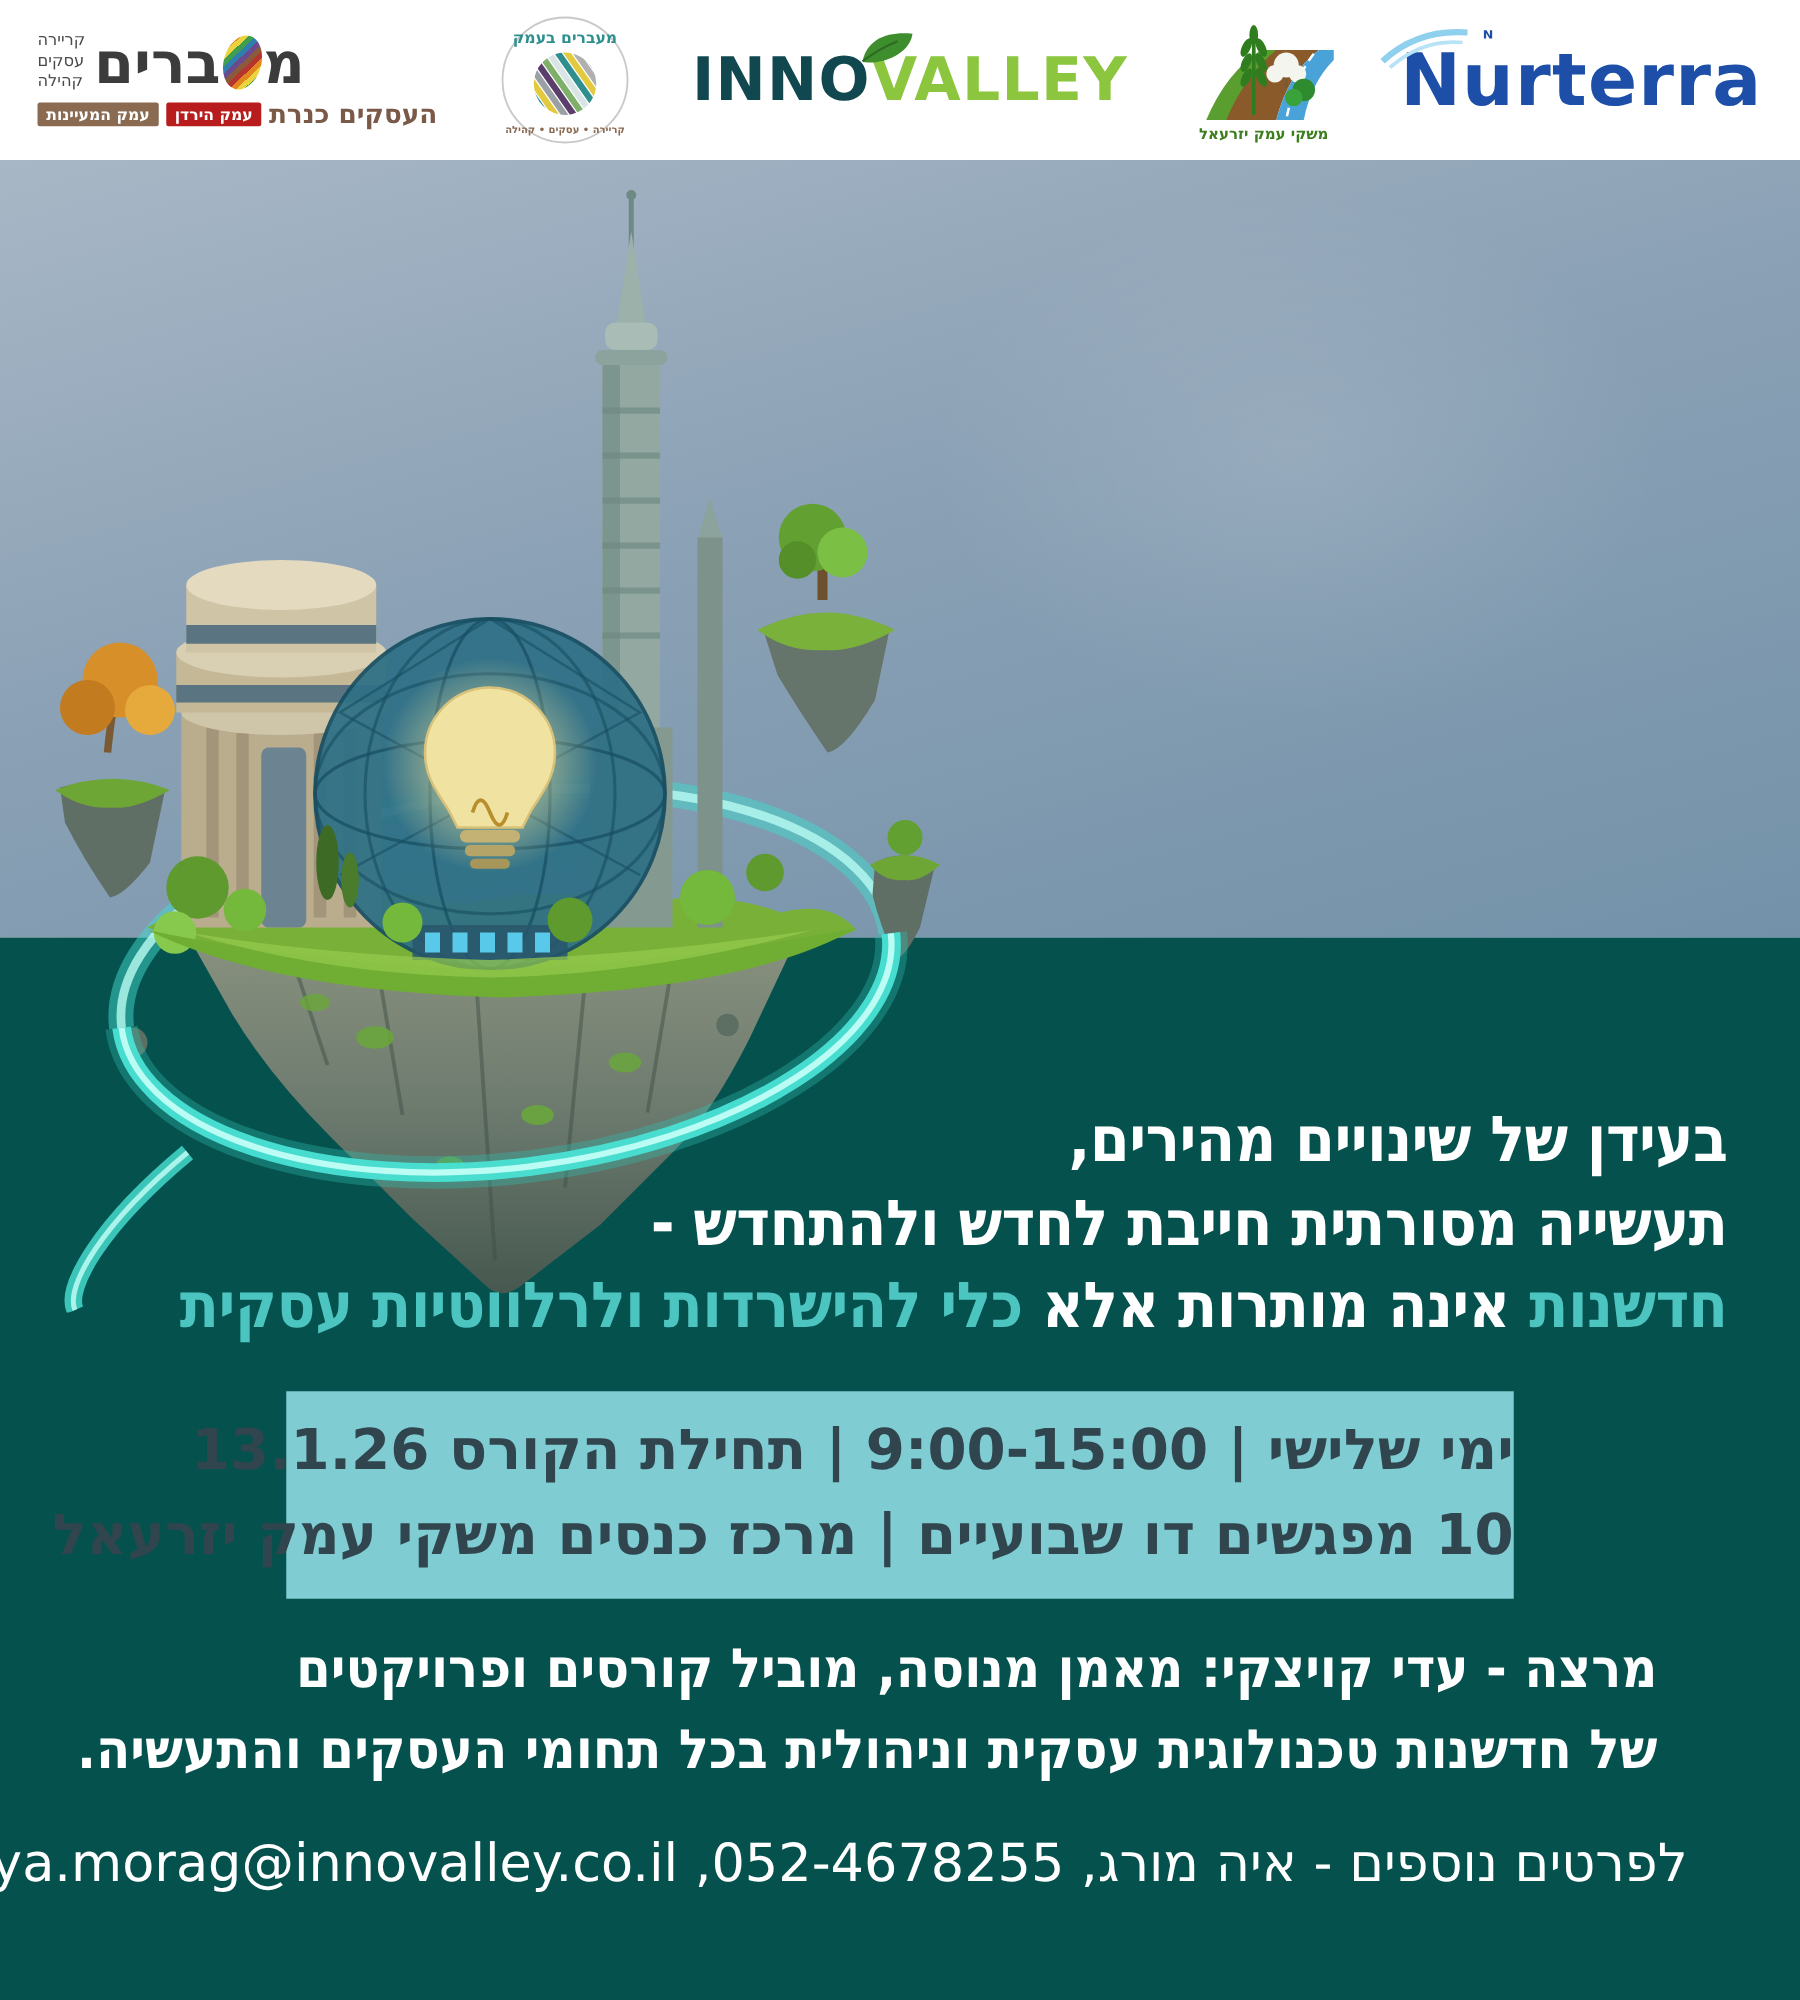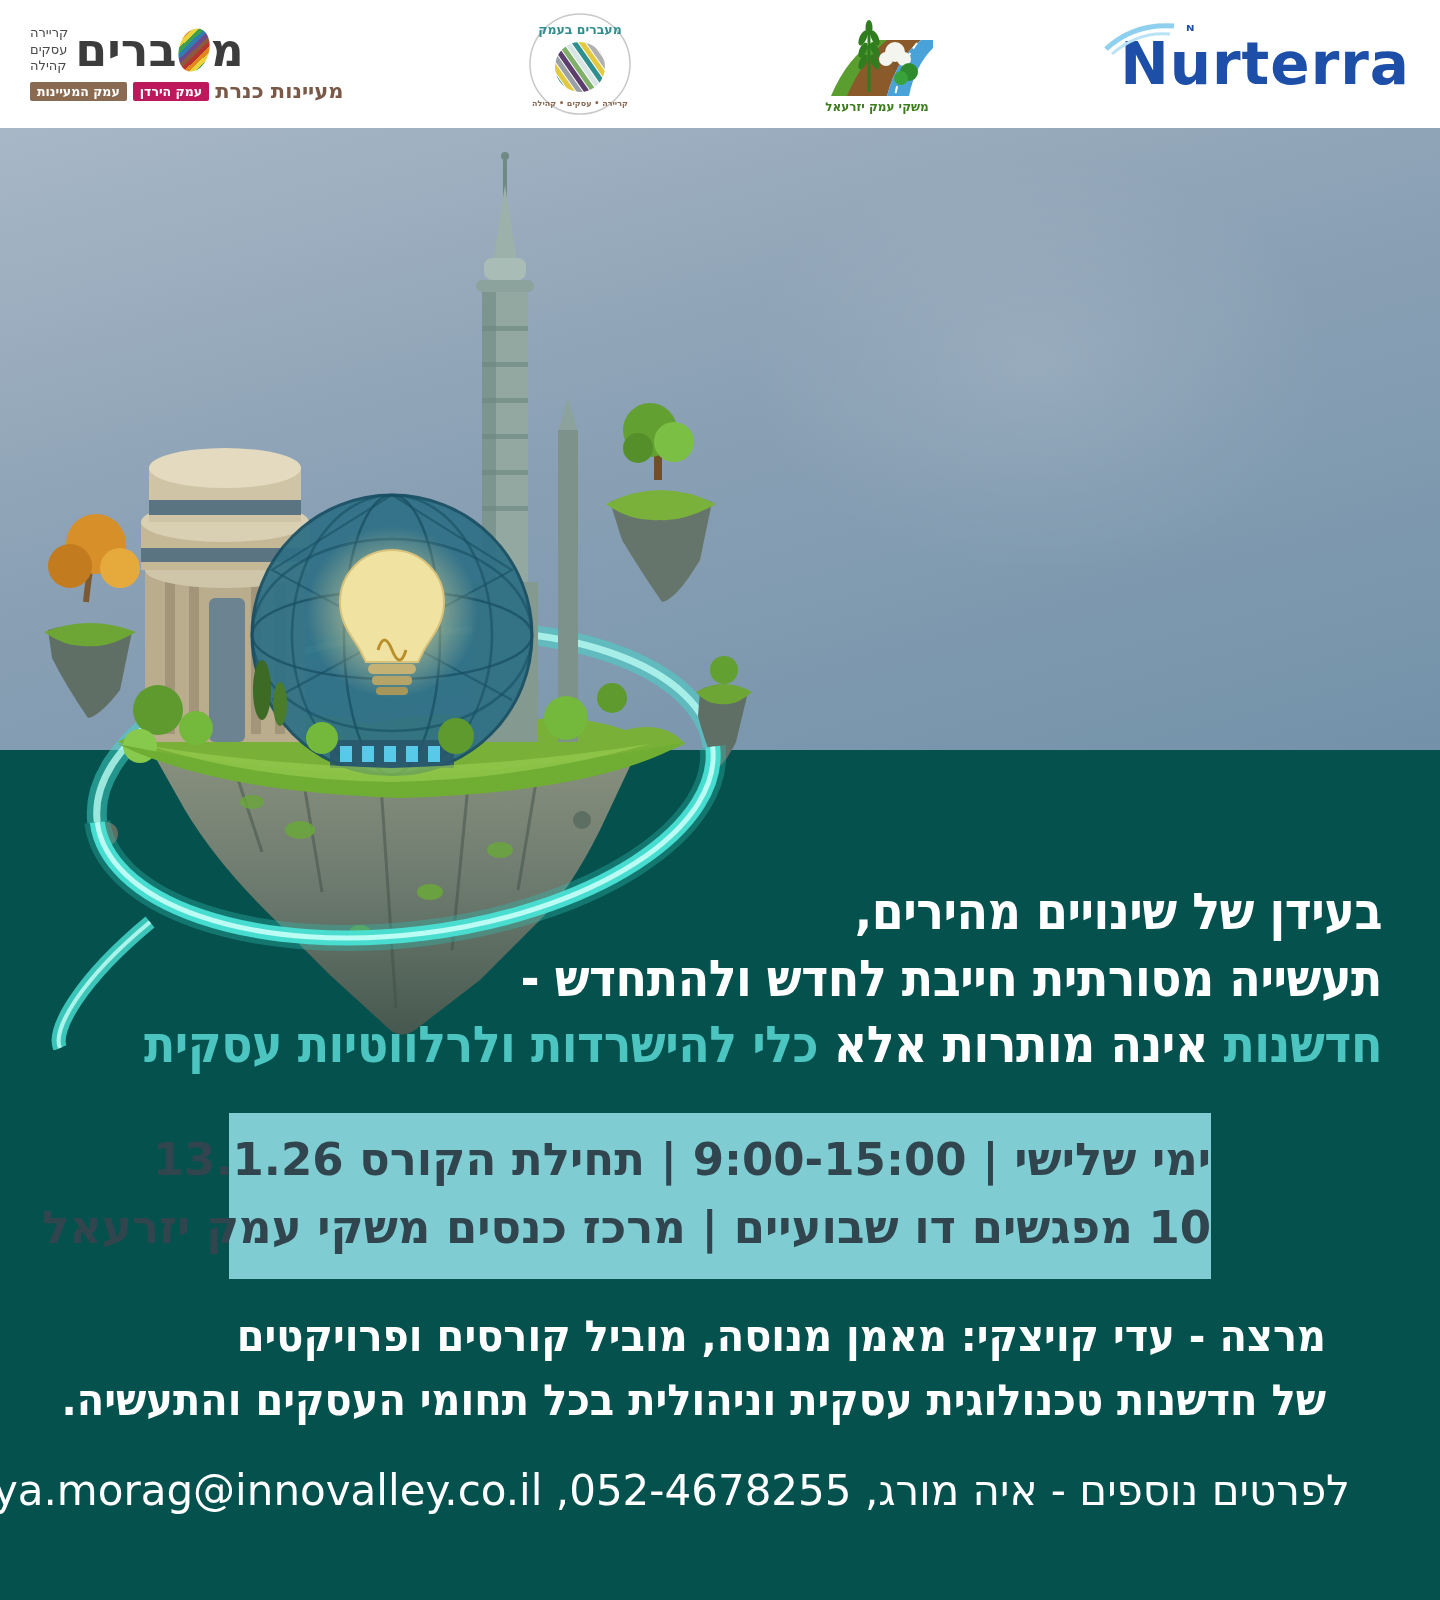--- a/index.html
+++ b/index.html
@@ -14,21 +14,21 @@
   .mv{display:flex;flex-direction:column;align-items:flex-start;}
   .mv-top{display:flex;direction:rtl;align-items:center;gap:7px;}
   .mv-word{display:flex;direction:rtl;align-items:center;font-size:46px;font-weight:bold;color:#3c3c3c;line-height:1;}
   .mv-oval{display:inline-block;width:30px;height:44px;border-radius:50% 50% 50% 50%;
            transform:rotate(16deg);margin:0 2px;
            background:repeating-linear-gradient(120deg,#b5342e 0 4px,#e2861f 4px 8px,#ead33d 8px 12px,#3f9f4e 12px 16px,#2e7fae 16px 20px,#6b4a8e 20px 24px,#8a5a3b 24px 28px);}
   .mv-pillars{font-size:13px;color:#4a4a4a;text-align:left;line-height:1.3;}
   .mv-regions{display:flex;direction:rtl;align-items:center;gap:6px;margin-top:4px;}
   .mv-region-text{font-size:21px;font-weight:bold;color:#7a5948;}
   .mv-chip{font-size:12.5px;font-weight:bold;color:#ffffff;padding:2px 7px;border-radius:2px;text-align:right;}
-  .mv-chip.c1{background:#be185d;}
+  .mv-chip.c1{background:#b91c1c;}
   .mv-chip.c2{background:#8a6b52;}
 
   
   .innovalley{display:flex;align-items:center;font-size:48px;font-weight:bold;letter-spacing:1px;line-height:1;}
   .inno{color:#11474e;}
   .valley-wrap{position:relative;display:inline-block;}
   .valley{color:#8cc63f;}
   .leaf-svg{position:absolute;left:-10px;top:-18px;}
 
   
@@ -104,21 +104,21 @@
           <span class="mv-oval"></span>
           <span>ברים</span>
         </div>
         <div class="mv-pillars">
           <div>קריירה</div>
           <div>עסקים</div>
           <div>קהילה</div>
         </div>
       </div>
       <div class="mv-regions">
-        <span class="mv-region-text">מעיינות כנרת</span>
+        <span class="mv-region-text">העסקים כנרת</span>
         <span class="mv-chip c1">עמק הירדן</span>
         <span class="mv-chip c2">עמק המעיינות</span>
       </div>
     </div>
 
     <svg width="106" height="106" viewBox="0 0 106 106">
       <circle cx="53" cy="53" r="50" fill="#ffffff" stroke="#c9c9c9" stroke-width="1.5"></circle>
       <clipPath id="cb">
           <circle cx="53" cy="56" r="25"></circle>
         </clipPath>
@@ -131,20 +131,27 @@
         <rect x="54" y="26" width="5" height="62" fill="#d9e5e5"></rect>
         <rect x="60" y="26" width="5" height="62" fill="#2f8f8f"></rect>
         <rect x="66" y="26" width="5" height="62" fill="#e3c93e"></rect>
         <rect x="72" y="26" width="5" height="62" fill="#b0b0b0"></rect>
         <rect x="78" y="26" width="5" height="62" fill="#5b3e6b"></rect>
       </g>
       <text x="53" y="23" text-anchor="middle" font-size="12.5" font-weight="bold" fill="#2f8f8f">מעברים בעמק</text>
       <text x="53" y="95" text-anchor="middle" font-size="8" font-weight="bold" fill="#8a6a52">קריירה • עסקים • קהילה</text>
     </svg>
 
+    <div class="innovalley">
+      <span class="inno">INNO</span>
+        <span class="valley-wrap"><svg class="leaf-svg" width="46" height="32" viewBox="0 0 46 32">
+            <path d="M3 27 C 7 9 23 3 43 5 C 41 19 25 27 11 28 C 7 28 4 28 3 27 Z" fill="#3e8e2d"></path>
+            <path d="M3 27 C 11 21 21 15 31 11" stroke="#2c6b20" stroke-width="1.6" fill="none"></path>
+          </svg><span class="valley">VALLEY</span></span>
+    </div>
 
 
     <svg width="120" height="104" viewBox="0 0 120 104">
       <path d="M 14 84 Q 30 46 58 28 L 72 28 Q 46 50 32 84 Z" fill="#5a9e2f"></path>
       <path d="M 30 84 Q 44 50 70 28 L 104 28 Q 80 46 70 84 Z" fill="#8a5a2b"></path>
       <path d="M 104 28 Q 80 46 70 84 L 92 84 Q 98 54 116 36 L 116 28 Z" fill="#4aa3d8"></path>
       <path d="M 100 31 Q 84 52 78 84" stroke="#ffffff" stroke-width="2" stroke-dasharray="7 5" fill="none"></path>
       <line x1="52" y1="18" x2="52" y2="80" stroke="#2f7d1e" stroke-width="3"></line>
       <g fill="#2f7d1e">
         <ellipse cx="46" cy="26" rx="3.5" ry="8" transform="rotate(25 46 26)"></ellipse>

